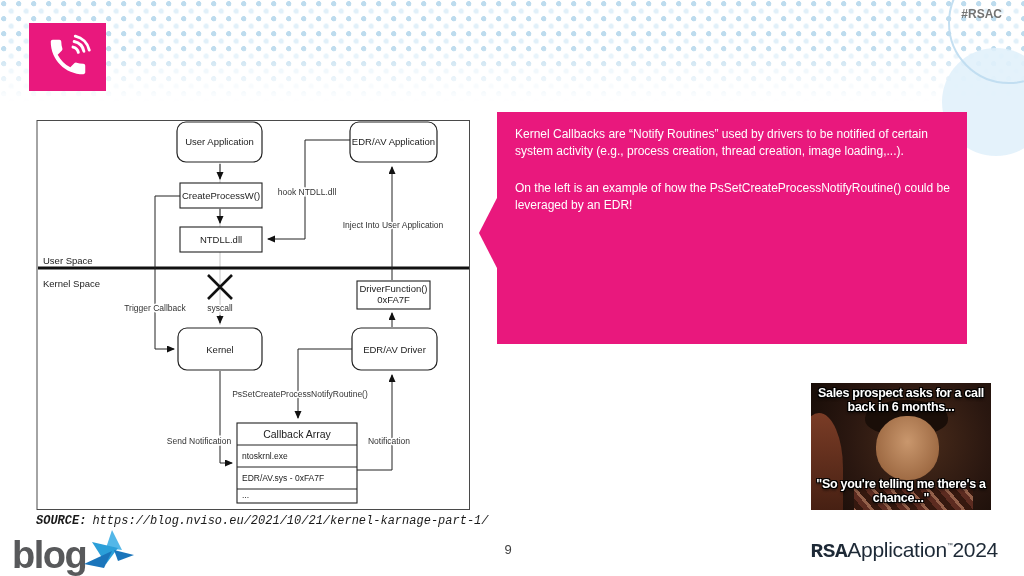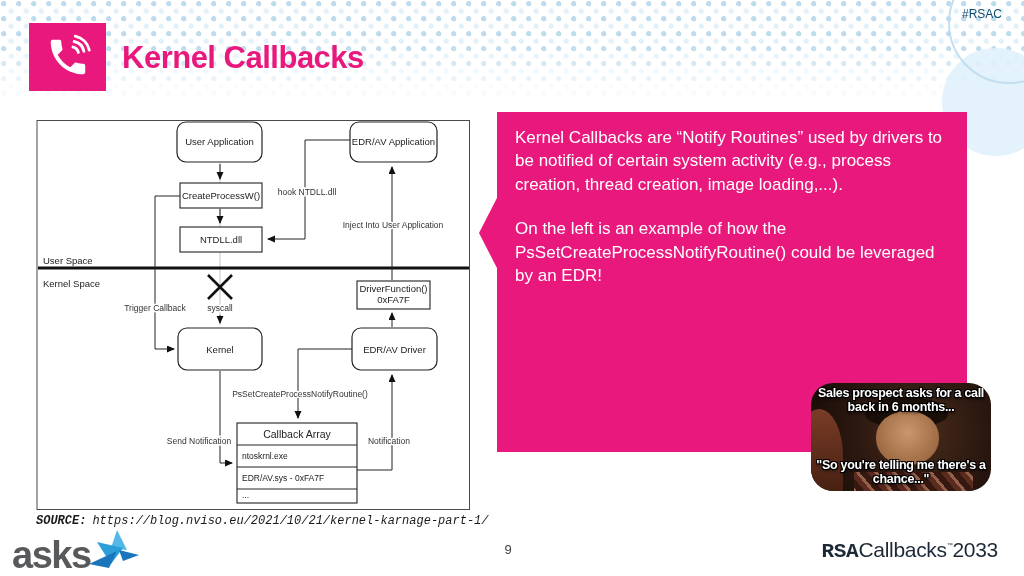--- a/index.html
+++ b/index.html
@@ -12,21 +12,21 @@
           radial-gradient(circle 2.5px at 3.75px 3.75px, rgba(168,208,232,.75) 2.4px, transparent 2.9px),
           radial-gradient(circle 2.5px at 3.75px 3.75px, rgba(200,228,244,.55) 2.4px, transparent 2.9px);
         background-size:15px 15px,15px 15px;
         background-position:0 0,7.5px 7.5px;
         -webkit-mask-image:linear-gradient(#000 45%,rgba(0,0,0,.35) 75%,transparent 100%);
         mask-image:linear-gradient(#000 45%,rgba(0,0,0,.35) 75%,transparent 100%);}
   .deco-circle-outline{position:absolute;left:948px;top:-38px;width:118px;height:118px;
         border-radius:50%;border:2px solid rgba(190,220,240,.9);}
   .deco-circle-fill{position:absolute;left:942px;top:48px;width:108px;height:108px;
         border-radius:50%;background:rgba(223,240,250,.85);}
-  .rsac{position:absolute;right:22px;top:7px;font-size:12px;font-weight:normal;color:#0c4a6e;}
+  .rsac{position:absolute;right:22px;top:7px;font-size:12px;font-weight:bold;color:#737373;}
 
   .icon-square{position:absolute;left:29px;top:23px;width:77px;height:68px;background:var(--accent);
         display:flex;align-items:center;justify-content:center;}
   .title{position:absolute;left:122px;top:40px;margin:0;font-size:31px;font-weight:bold;
         color:var(--accent);letter-spacing:-.5px;}
 
   
   .diagram{position:absolute;left:36px;top:118px;width:435px;height:394px;}
   .diagram svg{display:block;}
   .dg-box{fill:#fff;stroke:#222;stroke-width:1.1;}
@@ -35,31 +35,31 @@
   .dg-guide{fill:none;stroke:#c6c6c6;stroke-width:1;}
   .dg-x{fill:none;stroke:#111;stroke-width:2.6;}
   .dg-text{fill:#222;font-family:"Liberation Sans",sans-serif;font-size:9.5px;text-anchor:middle;}
   .dg-label{fill:#333;font-family:"Liberation Sans",sans-serif;font-size:8.5px;text-anchor:middle;
         paint-order:stroke;stroke:#fff;stroke-width:3px;}
   .dg-region{fill:#222;font-family:"Liberation Sans",sans-serif;font-size:9.5px;text-anchor:start;}
   .dg-row{fill:#222;font-family:"Liberation Sans",sans-serif;font-size:8.5px;text-anchor:start;}
   .dg-thead{fill:#222;font-family:"Liberation Sans",sans-serif;font-size:10.5px;text-anchor:middle;}
 
   
-  .callout{position:absolute;left:497px;top:112px;width:470px;height:340px;background:var(--accent);
-        color:#fff;padding:14px 16px 12px 18px;box-sizing:border-box;font-size:17px;line-height:1.38;}
+  .callout{position:absolute;left:497px;top:112px;width:470px;height:232px;background:var(--accent);
+        color:#fff;padding:14px 16px 12px 18px;box-sizing:border-box;font-size:12px;line-height:1.38;}
   .callout p{margin:0 0 21px 0;}
   .callout p:last-child{margin-bottom:16px;}
   .callout-tail{position:absolute;left:-18px;top:84px;width:0;height:0;
         border-top:37px solid transparent;border-bottom:37px solid transparent;
         border-right:19px solid var(--accent);}
 
   
-  .meme{position:absolute;left:811px;top:383px;width:180px;height:108px;overflow:hidden;
-        background:radial-gradient(circle at 60% 45%, #4a2c1b 0%, #2a1710 55%, #150b06 100%);border-radius:22px;}
+  .meme{position:absolute;left:811px;top:383px;width:180px;height:127px;overflow:hidden;
+        background:radial-gradient(circle at 60% 45%, #4a2c1b 0%, #2a1710 55%, #150b06 100%);}
   .meme-hair{position:absolute;left:30%;top:13%;width:46%;height:28%;background:#1a0e08;
         border-radius:50% 50% 42% 42%;}
   .meme-face{position:absolute;left:36%;top:26%;width:35%;height:50%;border-radius:48%;
         background:radial-gradient(ellipse at 50% 40%, #c9976d 0%, #a06c45 70%, #7c4d2e 100%);}
   .meme-person-left{position:absolute;left:-9%;top:24%;width:27%;height:88%;
         background:linear-gradient(#7a3c26,#3f1c10);border-radius:50% 50% 0 0;}
   .meme-shirt{position:absolute;left:24%;bottom:-8%;width:66%;height:26%;
         background:repeating-linear-gradient(50deg,#5c2b20 0 5px,#93604a 5px 8px,#35180f 8px 14px);}
   .meme-text{position:absolute;left:0;width:100%;box-sizing:border-box;padding:0 3px;
         text-align:center;color:#fff;font-weight:bold;font-size:12.5px;line-height:1.12;
@@ -92,21 +92,20 @@
   <div class="rsac">#RSAC</div>
 
   <div class="icon-square">
     <svg width="46" height="46" viewBox="0 0 24 24">
       <path fill="#fff" d="M6.62 10.79c1.44 2.83 3.76 5.14 6.59 6.59l2.2-2.2c.27-.27.67-.36 1.02-.24 1.12.37 2.33.57 3.57.57.55 0 1 .45 1 1V20c0 .55-.45 1-1 1-9.39 0-17-7.61-17-17 0-.55.45-1 1-1h3.5c.55 0 1 .45 1 1 0 1.25.2 2.45.57 3.57.11.35.03.74-.24 1.02l-2.2 2.2z"></path>
       <path fill="none" stroke="#fff" stroke-width="1.5" stroke-linecap="round" d="M14.6 6.8a3.6 3.6 0 0 1 2.8 2.8"></path>
       <path fill="none" stroke="#fff" stroke-width="1.5" stroke-linecap="round" d="M15.2 3.9a6.6 6.6 0 0 1 5.1 5.1"></path>
       <path fill="none" stroke="#fff" stroke-width="1.5" stroke-linecap="round" d="M15.8 1.1a9.7 9.7 0 0 1 7.3 7.3"></path>
     </svg>
   </div>
-  <h1 class="title">Kernel Callbacks</h1>
 
   <div class="diagram">
     <svg width="435" height="394" viewBox="0 0 435 394">
       <defs>
         <marker id="arr" markerWidth="9" markerHeight="8" refX="7" refY="3.5" orient="auto" markerUnits="userSpaceOnUse">
           <path d="M0,0 L8,3.5 L0,7 z" fill="#111"></path>
         </marker>
       </defs>
 
       <rect x="1" y="2.5" width="432.5" height="389" fill="#fff" stroke="#4a4a4a" stroke-width="1"></rect>
@@ -180,28 +179,28 @@
     <div class="meme-shirt"></div>
     <div class="meme-text top">Sales prospect asks for a call back in 6 months...</div>
     <div class="meme-text bottom">"So you're telling me there's a chance..."</div>
   </div>
 
   <div class="source">
     <span class="src-label">SOURCE:</span><span class="src-url">https://blog.nviso.eu/2021/10/21/kernel-karnage-part-1/</span>
   </div>
 
   <div class="nviso">
-    <span class="nviso-word">asks</span>
+    <span class="nviso-word">blog</span>
     <svg class="nviso-bird" width="52" height="42" viewBox="0 0 52 42">
       <polygon points="30,2 40,22 24,20" fill="#53b7e8"></polygon>
       <polygon points="10,14 36,20 24,36" fill="#2b9fd9"></polygon>
       <polygon points="2,36 30,23 22,40" fill="#1b75bb"></polygon>
       <polygon points="32,22 52,27 36,33" fill="#1b75bb"></polygon>
     </svg>
   </div>
 
   <div class="pagenum">9</div>
 
   <div class="rsa-logo">
-    <span class="rsa-bold">RSA</span><span>Callbacks</span><span class="rsa-tm">™</span><span>2033</span>
+    <span class="rsa-bold">RSA</span><span>Application</span><span class="rsa-tm">™</span><span>2024</span>
   </div>
 
 </div>
 
 </body></html>

